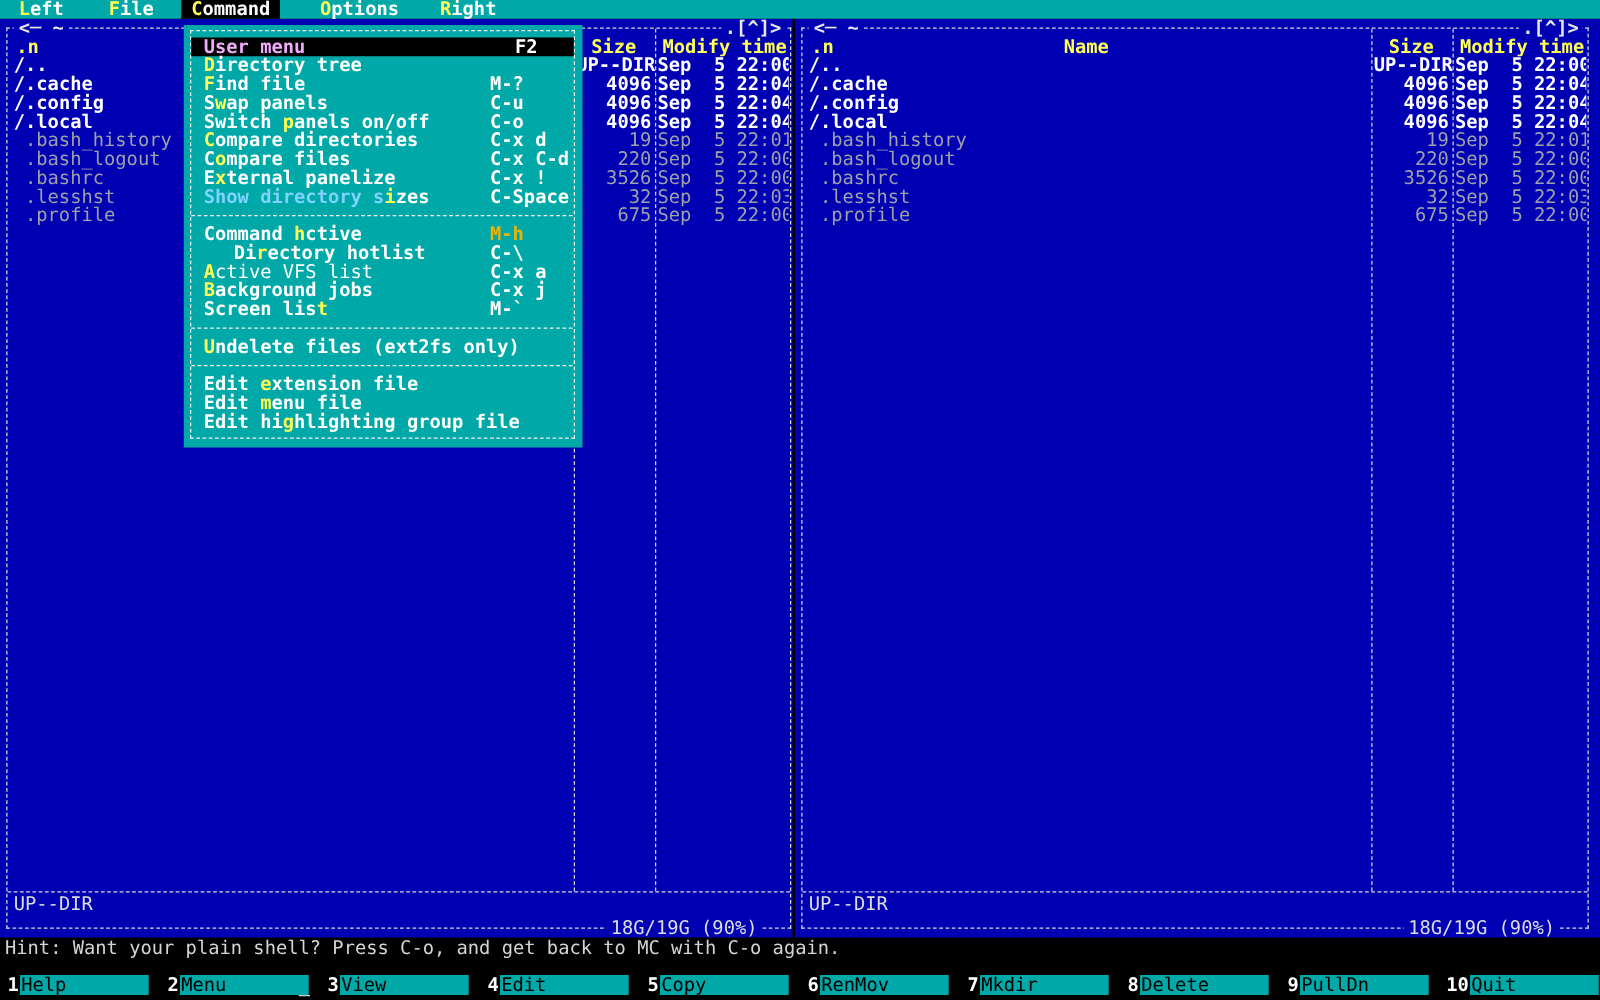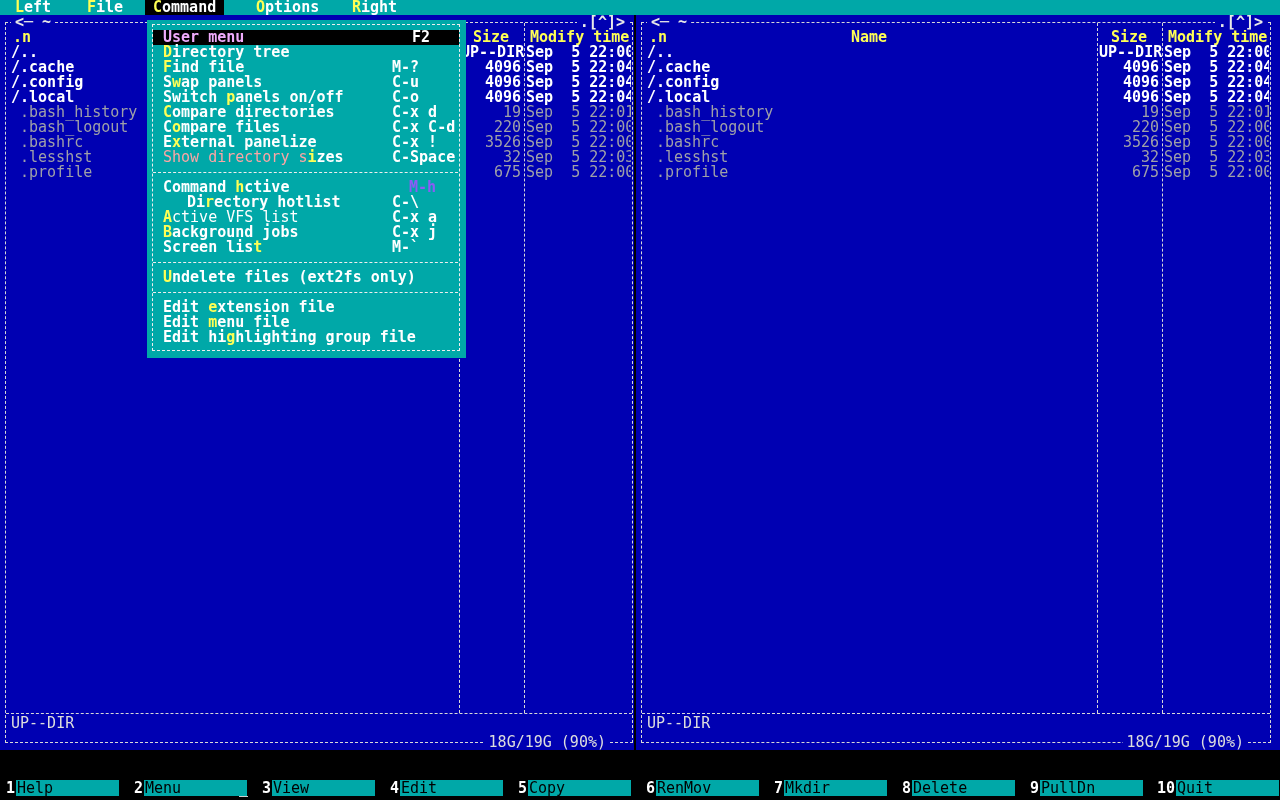--- a/index.html
+++ b/index.html
@@ -5,20 +5,21 @@
   html,body{margin:0;padding:0;background:#000;}
   body{width:1280px;height:800px;position:relative;overflow:hidden;
        font-family:"DejaVu Sans Mono",monospace;font-size:15px;line-height:15px;}
   #screen{position:absolute;left:0;top:0;width:1280px;height:800px;background:#000;}
   .abs{position:absolute;white-space:pre;}
 </style>
 </head>
 <body>
 
 <div id="screen">
+  <div class="abs" id="hint-line" style="left: 4px; top: 751px; height: 15px; color: rgb(212, 212, 212);">Hint: Want your plain shell? Press C-o, and get back to MC with C-o again.</div>
   <div class="abs" id="prompt-line" style="left: 4px; top: 766px; height: 15px; color: rgb(212, 212, 212);">
     <span>midnight@commander:~$</span><span> </span><span id="cursor" style="display: inline-block; width: 9px; height: 13px; vertical-align: text-bottom; background: rgb(207, 207, 207);"></span>
   </div>
 <div class="abs" style="left: 0px; top: 15px; width: 634px; height: 735px; background: rgb(0, 0, 178);"></div>
     <div class="abs" style="left: 5px; top: 22px; width: 628px; height: 721px; border: 1px dashed rgb(216, 216, 216); box-sizing: border-box;"></div>
     <div class="abs" style="left: 459px; top: 23px; width: 0px; height: 690px; border-left: 1px dashed rgb(216, 216, 216);"></div>
     <div class="abs" style="left: 524px; top: 23px; width: 0px; height: 690px; border-left: 1px dashed rgb(216, 216, 216);"></div>
     <div class="abs" style="left: 11px; top: 16px; height: 13px; line-height: 13px; background: rgb(0, 0, 178); padding: 0px 4px; color: rgb(232, 232, 232); font-weight: bold;">&lt;─ ~</div>
     <div class="abs" style="right: 652px; top: 16px; height: 13px; line-height: 13px; background: rgb(0, 0, 178); padding: 0px 3px; color: rgb(232, 232, 232); font-weight: bold;">.[^]&gt;</div>
     <div class="abs" style="left: 13px; top: 30px; color: rgb(255, 255, 84); font-weight: bold;">.n</div>
@@ -77,25 +78,25 @@
     <div class="abs" style="left: 163px; top: 75px; height: 15px;"><span style="color: rgb(255, 255, 255); font-weight: bold; white-space: pre;">S</span><span style="color: rgb(255, 255, 84); font-weight: bold; white-space: pre;">w</span><span style="color: rgb(255, 255, 255); font-weight: bold; white-space: pre;">ap panels</span></div>
     <div class="abs" style="left: 392px; top: 75px; height: 15px; color: rgb(255, 255, 255); font-weight: bold;">C-u</div>
     <div class="abs" style="left: 163px; top: 90px; height: 15px;"><span style="color: rgb(255, 255, 255); font-weight: bold; white-space: pre;">Switch </span><span style="color: rgb(255, 255, 84); font-weight: bold; white-space: pre;">p</span><span style="color: rgb(255, 255, 255); font-weight: bold; white-space: pre;">anels on/off</span></div>
     <div class="abs" style="left: 392px; top: 90px; height: 15px; color: rgb(255, 255, 255); font-weight: bold;">C-o</div>
     <div class="abs" style="left: 163px; top: 105px; height: 15px;"><span style="color: rgb(255, 255, 255); font-weight: bold; white-space: pre;"></span><span style="color: rgb(255, 255, 84); font-weight: bold; white-space: pre;">C</span><span style="color: rgb(255, 255, 255); font-weight: bold; white-space: pre;">ompare directories</span></div>
     <div class="abs" style="left: 392px; top: 105px; height: 15px; color: #ffffff; font-weight: bold;">C-x d</div>
     <div class="abs" style="left: 163px; top: 120px; height: 15px;"><span style="color: rgb(255, 255, 255); font-weight: bold; white-space: pre;">C</span><span style="color: rgb(255, 255, 84); font-weight: bold; white-space: pre;">o</span><span style="color: rgb(255, 255, 255); font-weight: bold; white-space: pre;">mpare files</span></div>
     <div class="abs" style="left: 392px; top: 120px; height: 15px; color: rgb(255, 255, 255); font-weight: bold;">C-x C-d</div>
     <div class="abs" style="left: 163px; top: 135px; height: 15px;"><span style="color: rgb(255, 255, 255); font-weight: bold; white-space: pre;">E</span><span style="color: rgb(255, 255, 84); font-weight: bold; white-space: pre;">x</span><span style="color: rgb(255, 255, 255); font-weight: bold; white-space: pre;">ternal panelize</span></div>
     <div class="abs" style="left: 392px; top: 135px; height: 15px; color: rgb(255, 255, 255); font-weight: bold;">C-x !</div>
-    <div class="abs" style="left: 163px; top: 150px; height: 15px;"><span style="color: #fca5a5; font-weight: normal; white-space: pre;">Show directory s</span><span style="color: rgb(255, 255, 84); font-weight: bold; white-space: pre;">i</span><span style="color: rgb(255, 255, 255); font-weight: bold; white-space: pre;">zes</span></div>
+    <div class="abs" style="left: 163px; top: 150px; height: 15px;"><span style="color: #7dd3fc; font-weight: bold; white-space: pre;">Show directory s</span><span style="color: rgb(255, 255, 84); font-weight: bold; white-space: pre;">i</span><span style="color: rgb(255, 255, 255); font-weight: bold; white-space: pre;">zes</span></div>
     <div class="abs" style="left: 392px; top: 150px; height: 15px; color: rgb(255, 255, 255); font-weight: bold;">C-Space</div>
     <div class="abs" style="left: 153px; top: 172px; width: 305px; height: 0px; border-top: 1px dashed rgb(238, 238, 238);"></div>
     <div class="abs" style="left: 163px; top: 180px; height: 15px;"><span style="color: rgb(255, 255, 255); font-weight: bold; white-space: pre;">Command </span><span style="color: rgb(255, 255, 84); font-weight: bold; white-space: pre;">h</span><span style="color: rgb(255, 255, 255); font-weight: bold; white-space: pre;">ctive</span></div>
-    <div class="abs" style="left: 409px; top: 180px; height: 15px; color: #8b5cf6; font-weight: bold;">M-h</div>
+    <div class="abs" style="left: 392px; top: 180px; height: 15px; color: #eab308; font-weight: bold;">M-h</div>
     <div class="abs" style="left: 163px; top: 195px; height: 15px; margin-left: 24px;"><span style="color: rgb(255, 255, 255); font-weight: bold; white-space: pre;">Di</span><span style="color: rgb(255, 255, 84); font-weight: bold; white-space: pre;">r</span><span style="color: rgb(255, 255, 255); font-weight: bold; white-space: pre;">ectory hotlist</span></div>
     <div class="abs" style="left: 392px; top: 195px; height: 15px; color: rgb(255, 255, 255); font-weight: bold;">C-\</div>
     <div class="abs" style="left: 163px; top: 210px; height: 15px;"><span style="color: rgb(255, 255, 255); font-weight: bold; white-space: pre;"></span><span style="color: rgb(255, 255, 84); font-weight: bold; white-space: pre;">A</span><span style="color: rgb(255, 255, 255); font-weight: normal; white-space: pre;">ctive VFS list</span></div>
     <div class="abs" style="left: 392px; top: 210px; height: 15px; color: rgb(255, 255, 255); font-weight: bold;">C-x a</div>
     <div class="abs" style="left: 163px; top: 225px; height: 15px;"><span style="color: rgb(255, 255, 255); font-weight: bold; white-space: pre;"></span><span style="color: rgb(255, 255, 84); font-weight: bold; white-space: pre;">B</span><span style="color: rgb(255, 255, 255); font-weight: bold; white-space: pre;">ackground jobs</span></div>
     <div class="abs" style="left: 392px; top: 225px; height: 15px; color: rgb(255, 255, 255); font-weight: bold;">C-x j</div>
     <div class="abs" style="left: 163px; top: 240px; height: 15px;"><span style="color: rgb(255, 255, 255); font-weight: bold; white-space: pre;">Screen lis</span><span style="color: rgb(255, 255, 84); font-weight: bold; white-space: pre;">t</span><span style="color: rgb(255, 255, 255); font-weight: bold; white-space: pre;"></span></div>
     <div class="abs" style="left: 392px; top: 240px; height: 15px; color: rgb(255, 255, 255); font-weight: bold;">M-`</div>
     <div class="abs" style="left: 153px; top: 262px; width: 305px; height: 0px; border-top: 1px dashed rgb(238, 238, 238);"></div>
     <div class="abs" style="left: 163px; top: 270px; height: 15px;"><span style="color: rgb(255, 255, 255); font-weight: bold; white-space: pre;"></span><span style="color: rgb(255, 255, 84); font-weight: bold; white-space: pre;">U</span><span style="color: rgb(255, 255, 255); font-weight: bold; white-space: pre;">ndelete files (ext2fs only)</span></div>

